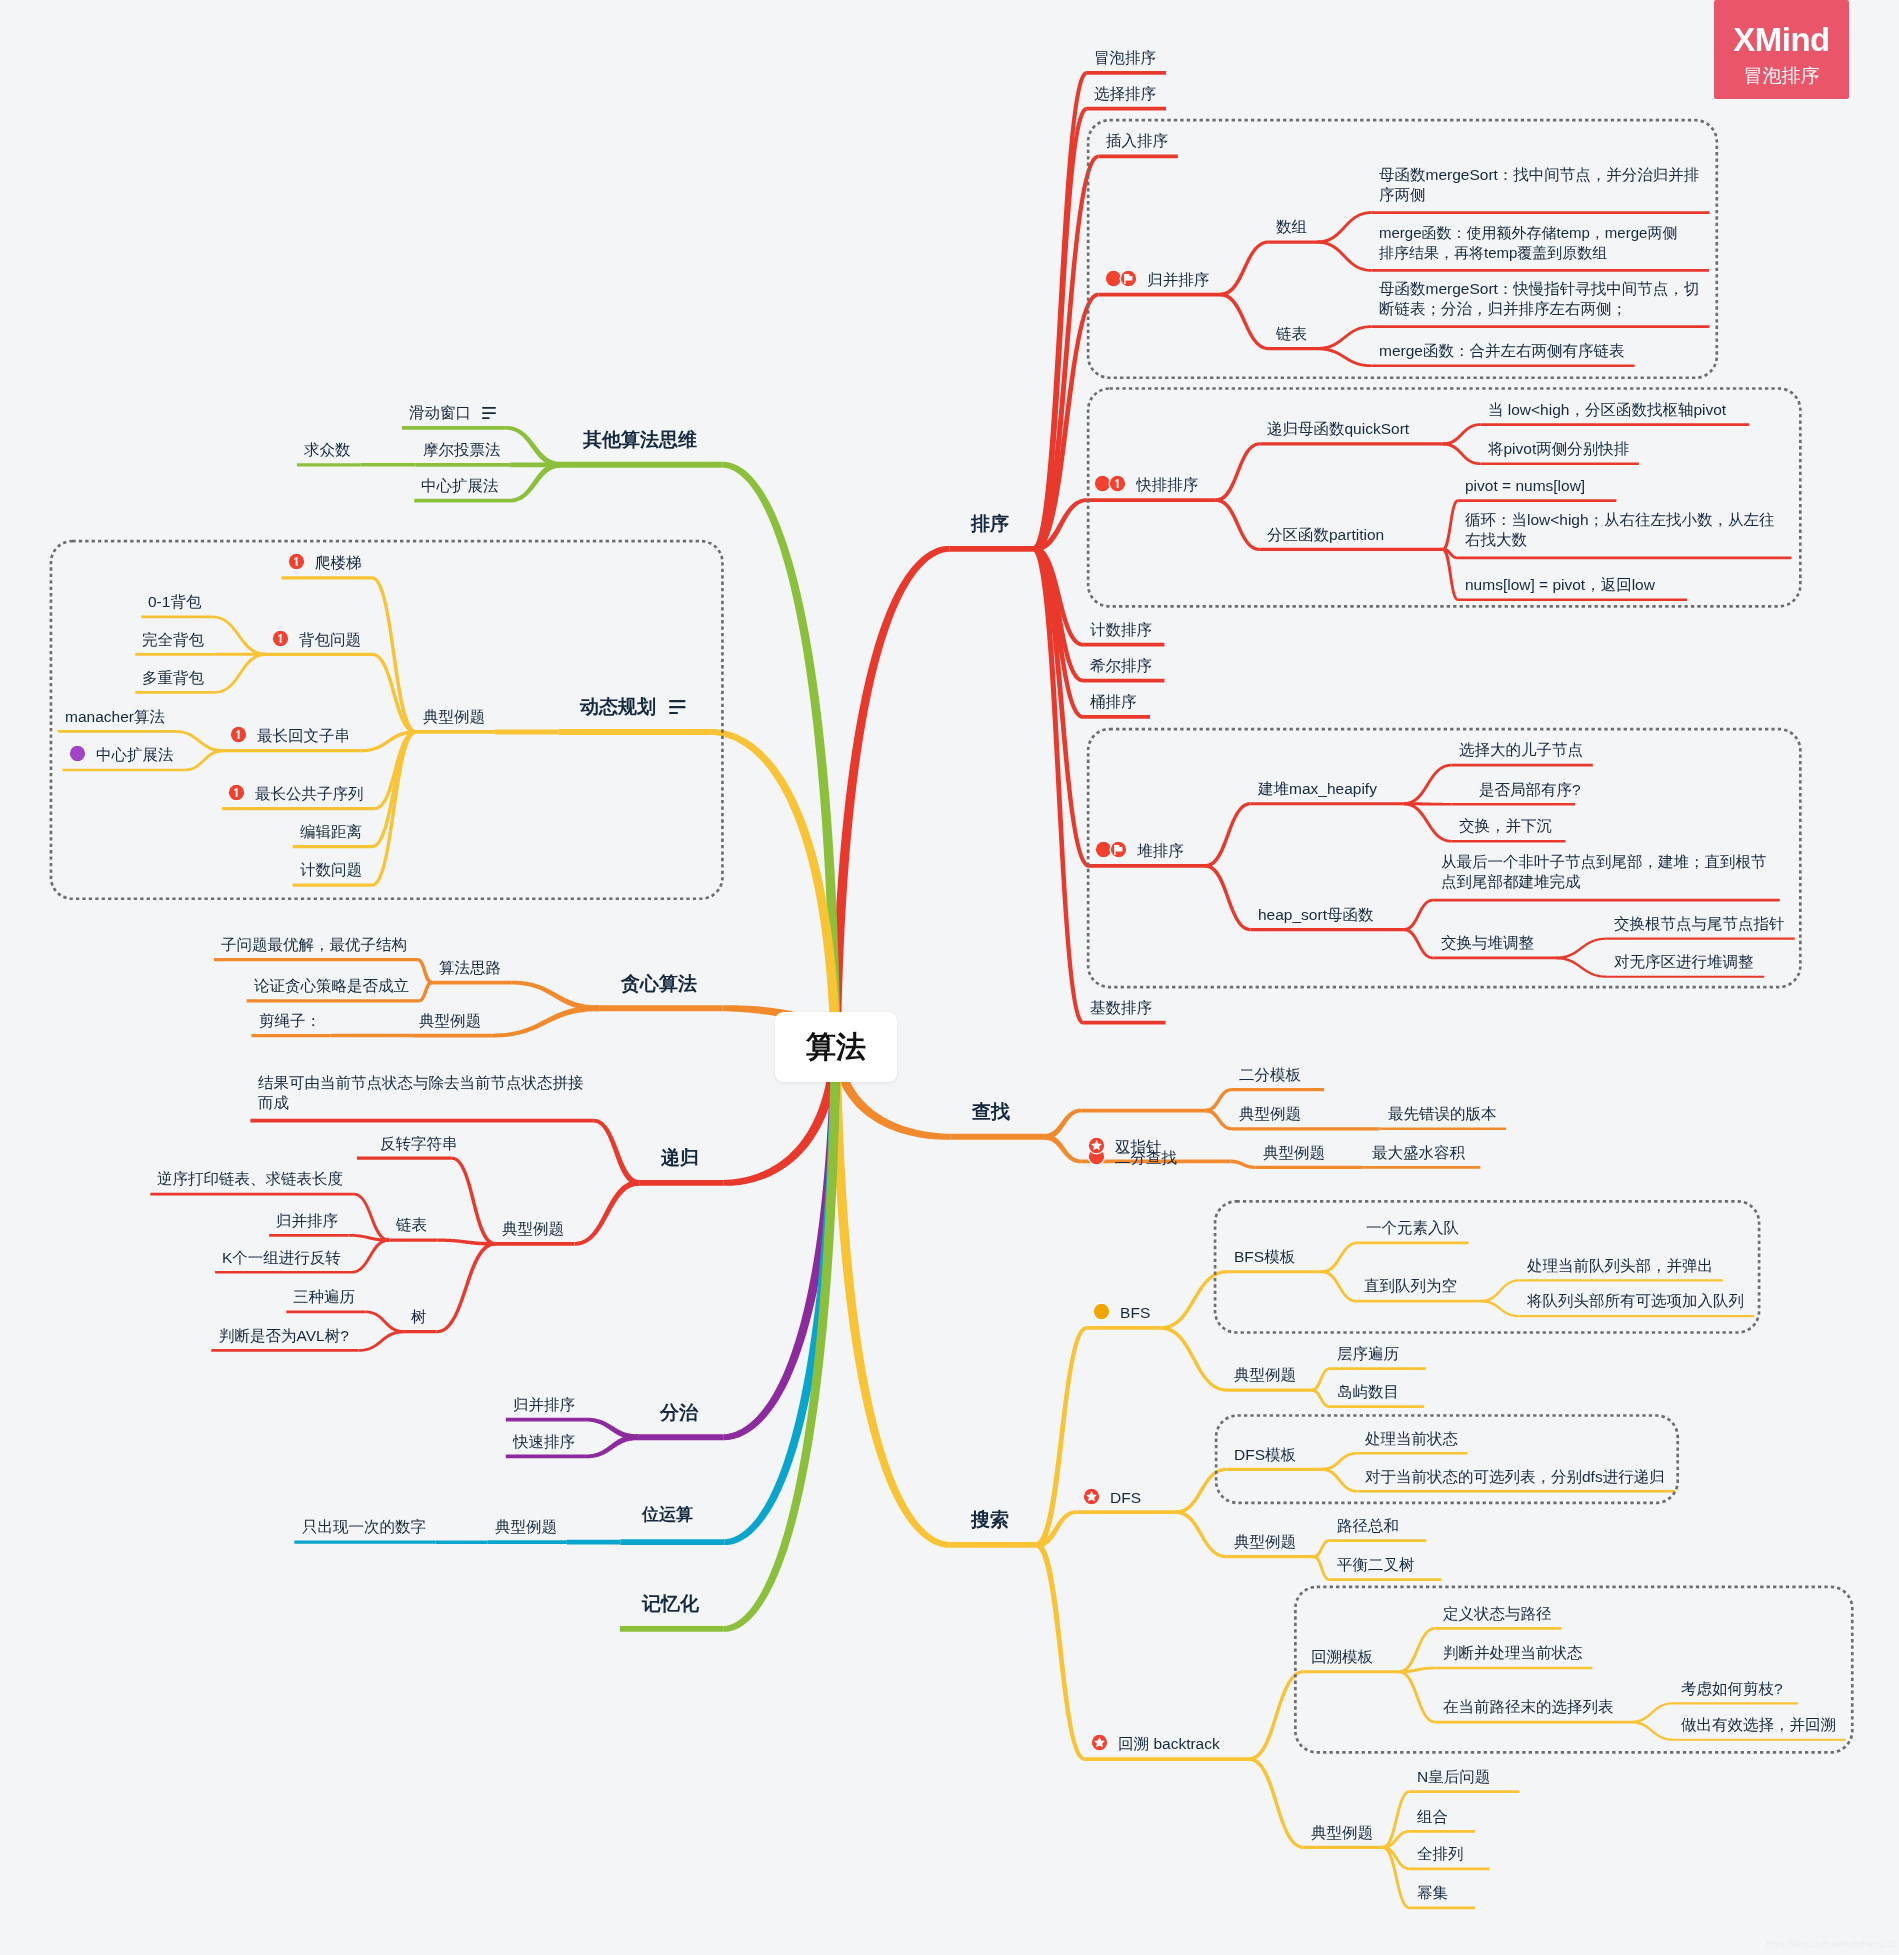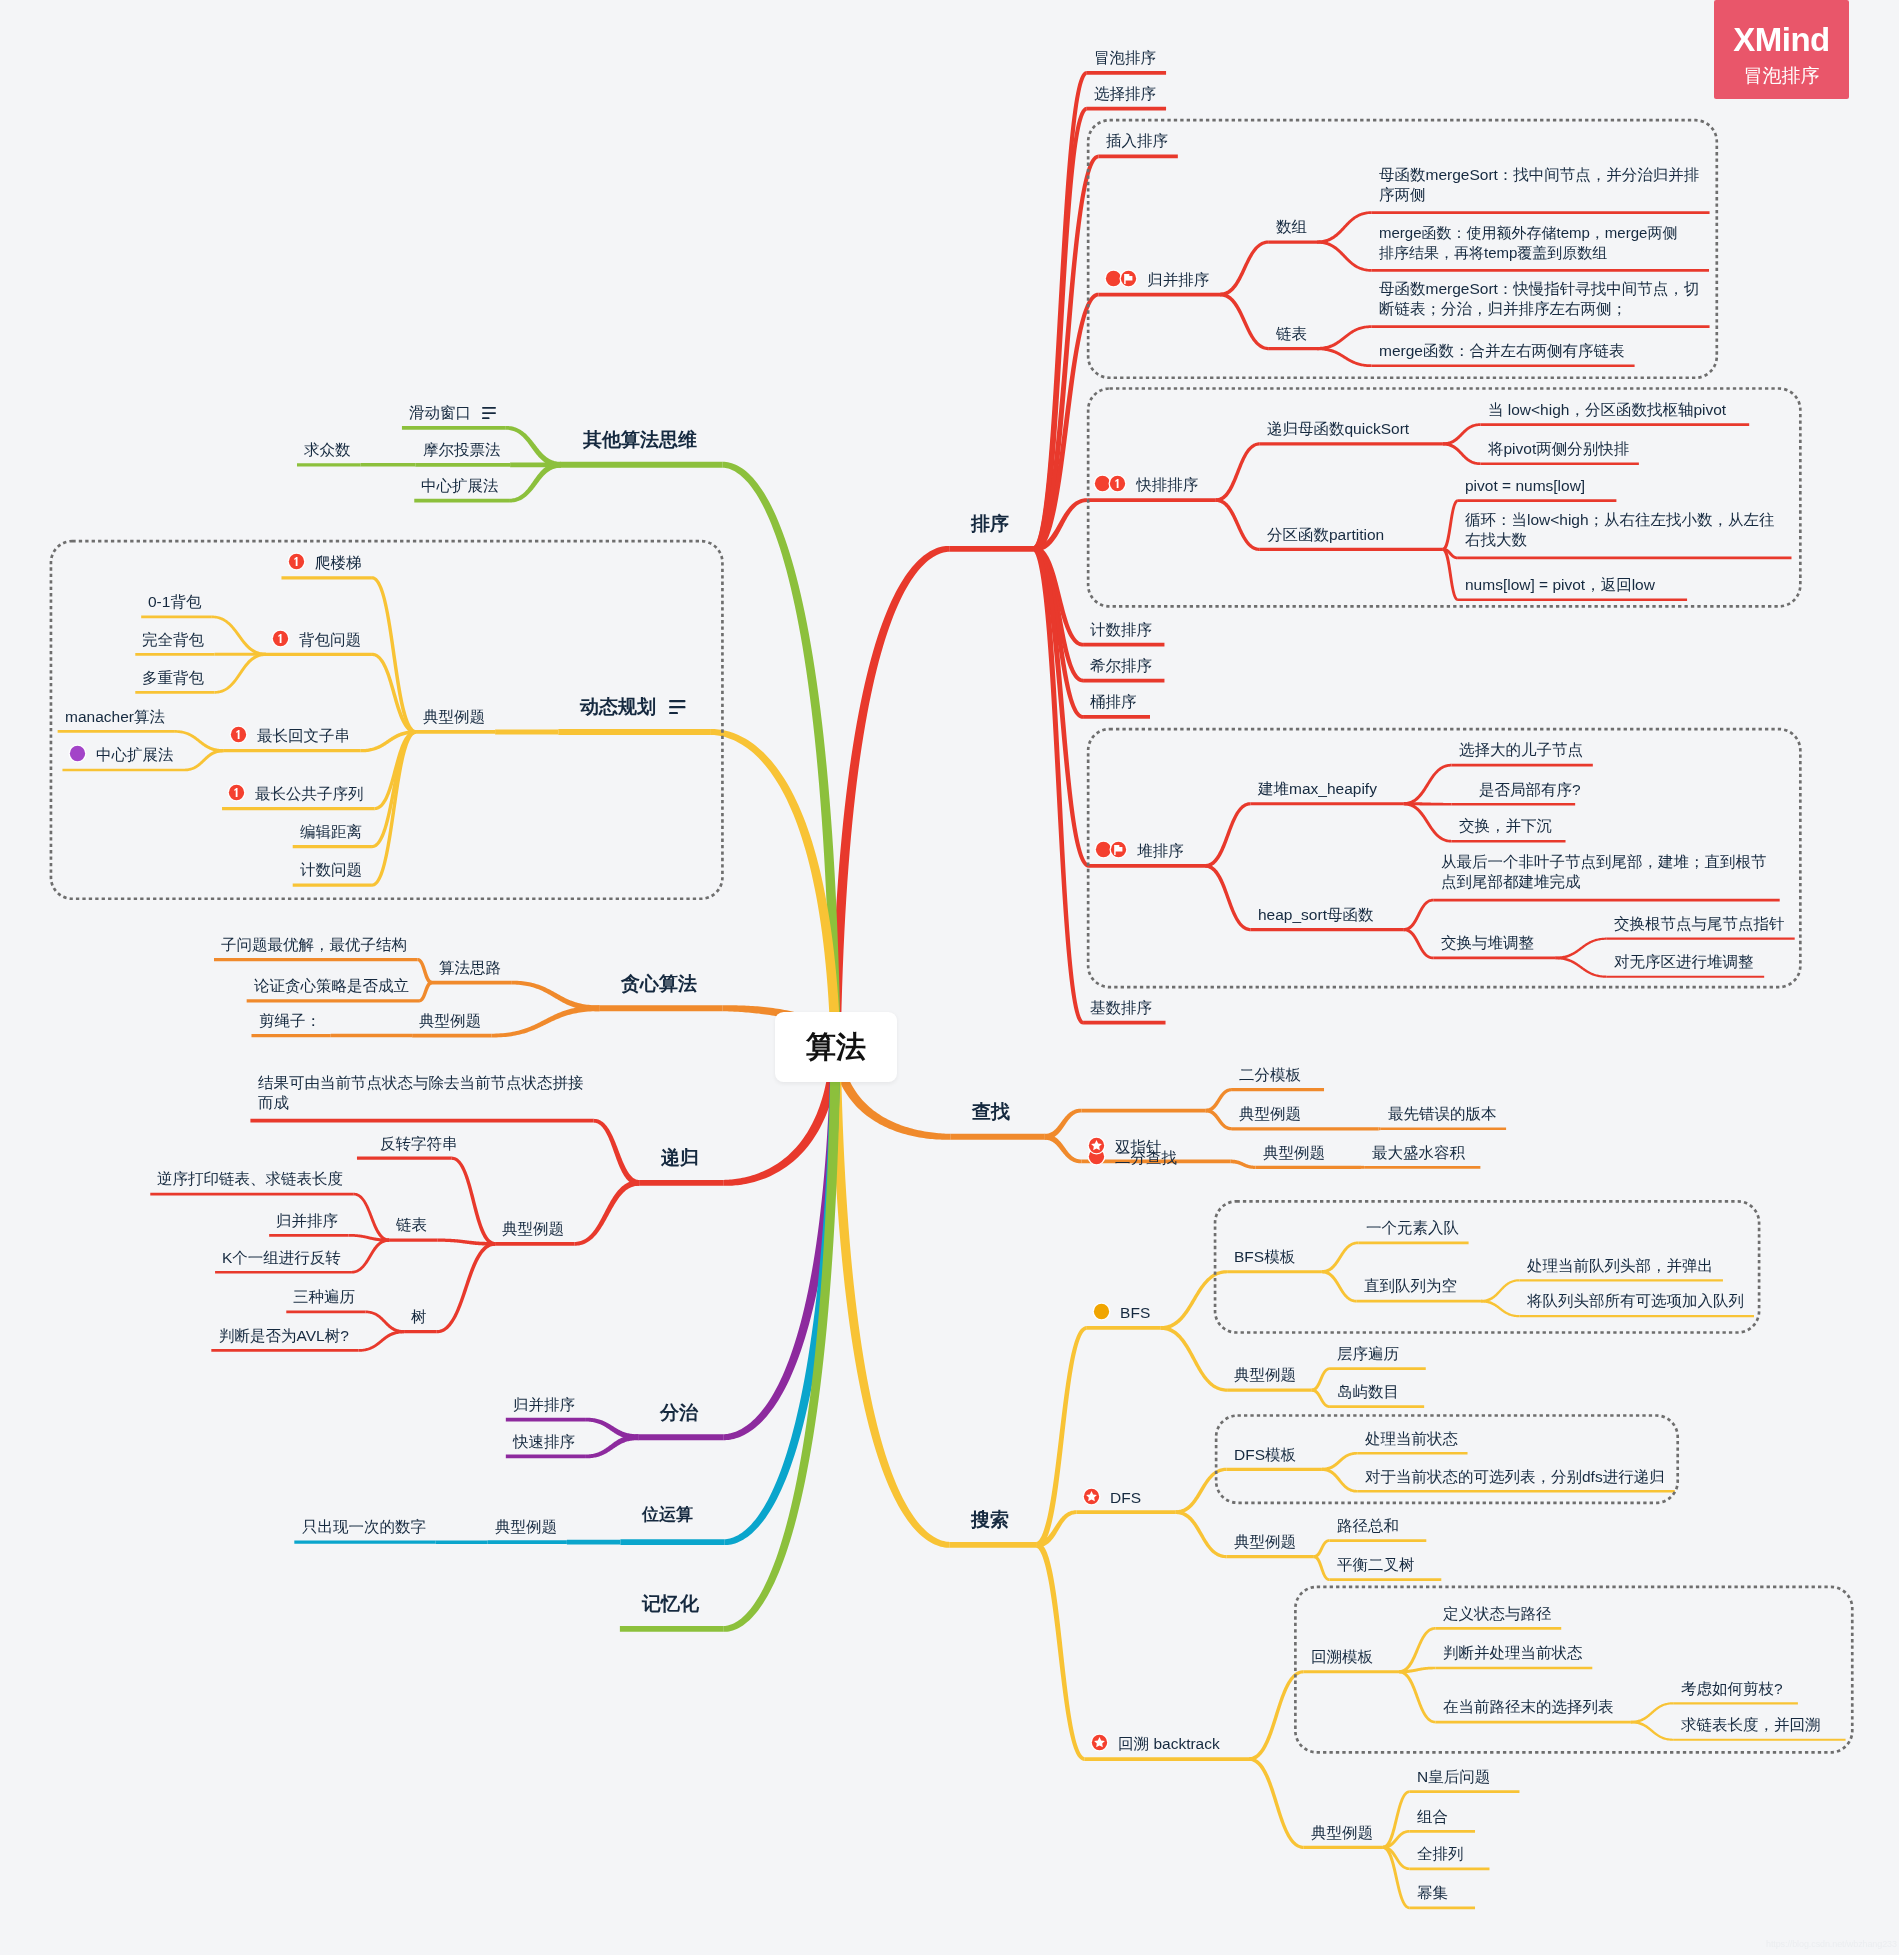--- a/index.html
+++ b/index.html
@@ -355,21 +355,21 @@
     <div class="node" style="font-size: 15.5px; left: 1365px; top: 1428px;"><span class="tx">处理当前状态</span></div>
     <div class="node" style="font-size: 15.5px; left: 1365px; top: 1466px;"><span class="tx">对于当前状态的可选列表，分别dfs进行递归</span></div>
     <div class="node" style="font-size: 15.5px; left: 1337px; top: 1515px;"><span class="tx">路径总和</span></div>
     <div class="node" style="font-size: 15.5px; left: 1337px; top: 1554px;"><span class="tx">平衡二叉树</span></div>
     <div class="node" style="font-size: 15.5px; left: 1311px; top: 1646px;"><span class="tx">回溯模板</span></div>
     <div class="node" style="font-size: 15.5px; left: 1311px; top: 1822px;"><span class="tx">典型例题</span></div>
     <div class="node" style="font-size: 15.5px; left: 1443px; top: 1603px;"><span class="tx">定义状态与路径</span></div>
     <div class="node" style="font-size: 15.5px; left: 1443px; top: 1642px;"><span class="tx">判断并处理当前状态</span></div>
     <div class="node" style="font-size: 15.5px; left: 1443px; top: 1696px;"><span class="tx">在当前路径末的选择列表</span></div>
     <div class="node" style="font-size: 15.5px; left: 1681px; top: 1678px;"><span class="tx">考虑如何剪枝?</span></div>
-    <div class="node" style="font-size: 15.5px; left: 1681px; top: 1714px;"><span class="tx">求链表长度，并回溯</span></div>
+    <div class="node" style="font-size: 15.5px; left: 1681px; top: 1714px;"><span class="tx">做出有效选择，并回溯</span></div>
     <div class="node" style="font-size: 15.5px; left: 1417px; top: 1766px;"><span class="tx">N皇后问题</span></div>
     <div class="node" style="font-size: 15.5px; left: 1417px; top: 1806px;"><span class="tx">组合</span></div>
     <div class="node" style="font-size: 15.5px; left: 1417px; top: 1843px;"><span class="tx">全排列</span></div>
     <div class="node" style="font-size: 15.5px; left: 1417px; top: 1882px;"><span class="tx">幂集</span></div>
     <div class="node lvl1" style="font-size: 19px; left: 583px; top: 426px;"><span class="tx">其他算法思维</span></div>
     <div class="node" style="font-size: 15.5px; left: 409px; top: 402px;"><span class="tx">滑动窗口</span><span class="ic" style="margin-right: 0px; margin-left: 10.7px; top: 0px;"><svg width="14" height="12.3" viewBox="0 0 26 23">
           <rect x="0" y="0" width="26" height="3.5" rx="1.4" fill="#15293f"></rect>
           <rect x="0" y="9.6" width="26" height="3.5" rx="1.4" fill="#15293f"></rect>
           <rect x="0" y="19.2" width="14" height="3.5" rx="1.4" fill="#15293f"></rect>
         </svg></span></div>

